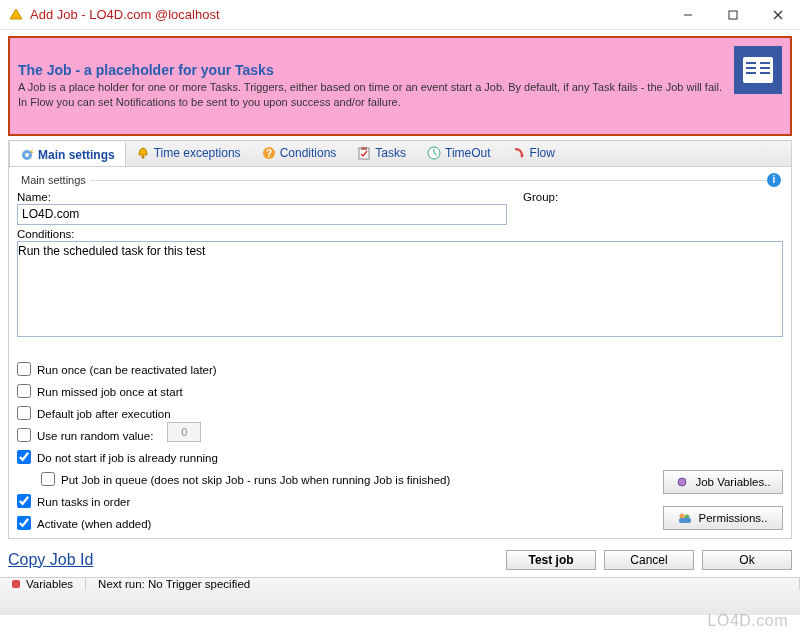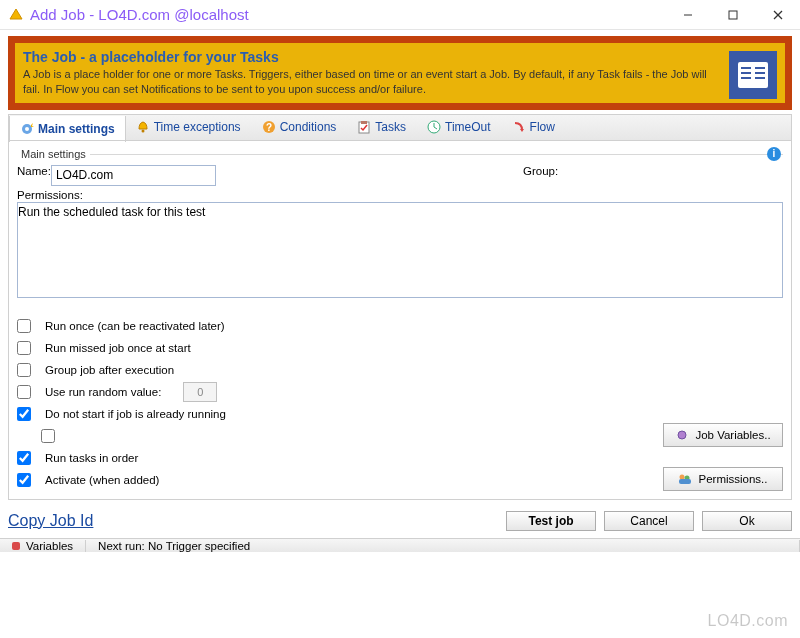--- a/index.html
+++ b/index.html
@@ -18,32 +18,32 @@
     height: 30px;
     display: flex;
     align-items: center;
     padding: 0 0 0 8px;
     border-bottom: 1px solid #e5e5e5;
   }
   .titlebar .app-icon {
     width: 16px; height: 16px; margin-right: 6px;
     display: inline-flex; align-items: center; justify-content: center;
   }
-  .titlebar .title { flex: 1; font-size: 15px; color: #8b5cf6; }
+  .titlebar .title { flex: 1; font-size: 13px; color: #b91c1c; }
   .winbtns { display: flex; }
   .winbtn {
     width: 45px; height: 30px;
     display: flex; align-items: center; justify-content: center;
     color: #333; font-size: 10px;
   }
   .header-box {
     margin: 6px 8px 4px 8px;
-    border: 7px solid #c2410c;
-    background: #eab308;
-    padding: 6px 8px;
+    border: 2px solid #c2410c;
+    background: #f9a8d4;
+    padding: 24px 8px;
     position: relative;
   }
   .header-title {
     color: #2a5db0;
     font-size: 14px;
     font-weight: 600;
     margin-bottom: 2px;
   }
   .header-desc {
     color: #333;
@@ -113,21 +113,21 @@
   .fieldset-title .txt {
     position: relative; background: #fff; padding: 0 4px; font-size: 11px; color: #333;
   }
   .info-badge {
     position: absolute; right: 2px; top: 0;
     width: 14px; height: 14px; border-radius: 50%;
     background: #2a8de0; color: #fff; font-size: 10px; font-weight: bold;
     display: flex; align-items: center; justify-content: center;
   }
   .formrow { display: flex; gap: 16px; margin-bottom: 2px; }
-  .formcol { display: flex; flex-direction: row; }
+  .formcol { display: flex; flex-direction: column; }
   .formcol.name { flex: 1; }
   .formcol.group { width: 260px; }
   label.fld { font-size: 11.5px; margin-bottom: 1px; }
   input[type=text], select {
     height: 21px;
     border: 1px solid #a6b8d4;
     font-family: inherit; font-size: 12px;
     padding: 1px 4px;
     background: #fff;
   }
@@ -136,43 +136,43 @@
     width: 100%;
     height: 96px;
     border: 1px solid #a6b8d4;
     font-family: inherit; font-size: 12px;
     padding: 2px 0;
     resize: none;
     overflow-y: scroll;
   }
   .checks { margin-top: 14px; }
   .checkrow {
-    display: flex; align-items: center;
+    display: flex; align-items: flex-end;
     height: 22px;
-    gap: 14px;
+    gap: 6px;
     font-size: 11.5px;
   }
   .checkrow.indent { margin-left: 24px; }
   input[type=checkbox] {
     width: 14px; height: 14px; margin: 0;
   }
   .random-box {
     width: 34px; height: 20px;
     border: 1px solid #c0c0c0;
     background: #f4f4f4;
     color: #888;
     text-align: center;
     margin-left: 8px;
     font-size: 11px;
     line-height: 18px;
   }
   .side-buttons {
     position: absolute;
     right: 8px; bottom: 8px;
-    display: flex; flex-direction: column; gap: 20px;
+    display: flex; flex-direction: column; gap: 12px;
   }
   .winstyle-btn {
     min-width: 120px;
     height: 24px;
     background: linear-gradient(#fefefe, #e6e6e6);
     border: 1px solid #acacac;
     font-family: inherit; font-size: 11.5px;
     display: flex; align-items: center; justify-content: center;
     gap: 6px;
     padding: 0 10px;
@@ -197,25 +197,25 @@
     height: 20px;
     background: linear-gradient(#fefefe, #e6e6e6);
     border: 1px solid #acacac;
     font-family: inherit; font-size: 12px;
     margin-left: 8px;
     cursor: default;
   }
   .action-btn.primary { font-weight: 600; }
   .statusbar {
     margin: 2px 0 0 0;
-    height: 14px;
+    height: 38px;
     border-top: 1px solid #d0d0d0;
     background: linear-gradient(#f6f6f6, #e8e8e8);
     display: flex;
-    align-items: flex-end;
+    align-items: flex-start;
     font-size: 11.5px;
   }
   .status-seg {
     display: flex; align-items: center;
     padding: 0 12px;
     border-right: 1px solid #cfcfcf;
     gap: 6px;
   }
   .status-seg .dot { width: 8px; height: 8px; background: #d94a4a; border-radius: 2px; }
   .watermark {
@@ -337,48 +337,49 @@
     <div class="formcol name">
       <label class="fld">Name:</label>
       <input type="text" value="LO4D.com" style="">
     </div>
     <div class="formcol group">
       <label class="fld">Group:</label>
     </div>
   </div>
 
   <div style="margin-top:2px;">
-    <label class="fld">Permissions:</label>
+    <label class="fld">Conditions:</label>
     <textarea style="">Run the scheduled task for this test</textarea>
   </div>
 
   <div class="checks">
     <div class="checkrow">
       <input type="checkbox" style="">
       <span>Run once (can be reactivated later)</span>
     </div>
     <div class="checkrow">
       <input type="checkbox" style="">
       <span>Run missed job once at start</span>
     </div>
     <div class="checkrow">
       <input type="checkbox" style="">
-      <span>Group job after execution</span>
+      <span>Default job after execution</span>
     </div>
     <div class="checkrow">
       <input type="checkbox" style="">
       <span>Use run random value:</span>
       <span class="random-box">0</span>
     </div>
     <div class="checkrow">
       <input type="checkbox" checked="" style="">
       <span>Do not start if job is already running</span>
     </div>
     <div class="checkrow indent">
       <input type="checkbox" style="">
+      <span>Put Job in queue (does not skip Job - runs Job when running Job is finished)</span>
     </div>
     <div class="checkrow">
       <input type="checkbox" checked="" style="">
       <span>Run tasks in order</span>
     </div>
     <div class="checkrow">
       <input type="checkbox" checked="" style="">
       <span>Activate (when added)</span>
     </div>
   </div>

